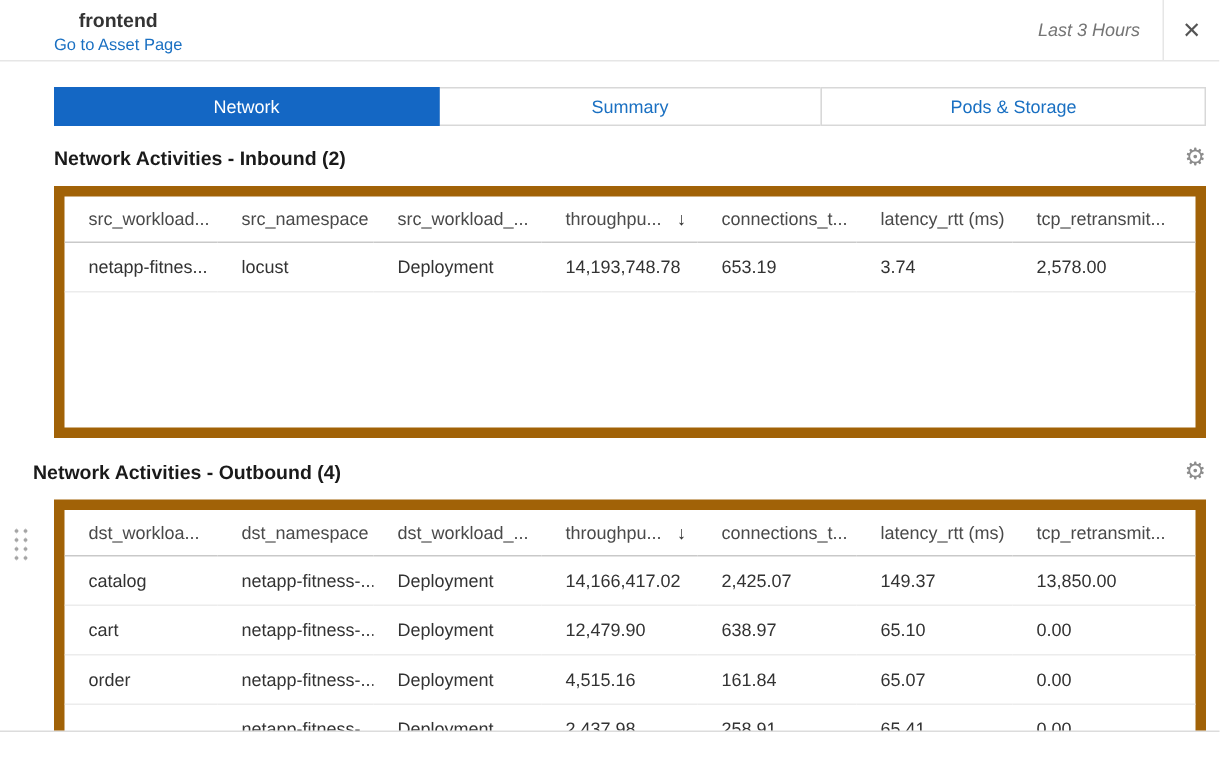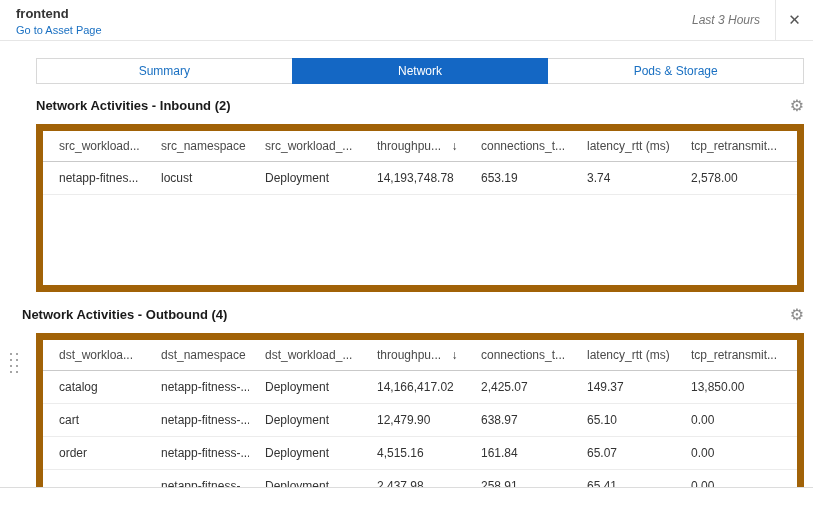--- a/index.html
+++ b/index.html
@@ -17,21 +17,21 @@
     background: #fff;
     border-bottom: 1px solid #dcdcdc;
     overflow: hidden;
   }
   
   .header {
     height: 41px;
     border-bottom: 1px solid #e6e6e6;
     display: flex; justify-content: space-between; align-items: stretch;
   }
-  .header-left { padding: 6px 0 0 16px; }
+  .header-left { padding: 6px 0 0 36px; text-align: center; }
   .title { font-size: 13px; font-weight: bold; color: #333; }
   .asset-link {
     font-size: 11px; color: #1a70c2; text-decoration: none;
     display: block; margin-top: 3px; cursor: pointer;
   }
   .header-right { display: flex; align-items: stretch; }
   .time-range {
     font-size: 12px; color: #757575;
     display: flex; align-items: center; padding-right: 15px; font-style: italic;
   }
@@ -101,22 +101,22 @@
       <a class="asset-link">Go to Asset Page</a>
     </div>
     <div class="header-right">
       <span class="time-range">Last 3 Hours</span>
       <span class="v-divider"></span>
       <button class="close-btn">✕</button>
     </div>
   </div>
 
   <div class="tabs">
+    <div class="tab active">Network</div>
     <div class="tab">Summary</div>
-    <div class="tab active">Network</div>
     <div class="tab">Pods &amp; Storage</div>
   </div>
 
   <div class="section">
     <div class="section-head">
       <div class="section-title">Network Activities - Inbound (2)</div>
       <button class="gear-btn">⚙</button>
     </div>
     <div class="table-wrap fixed-h">
       <table>

